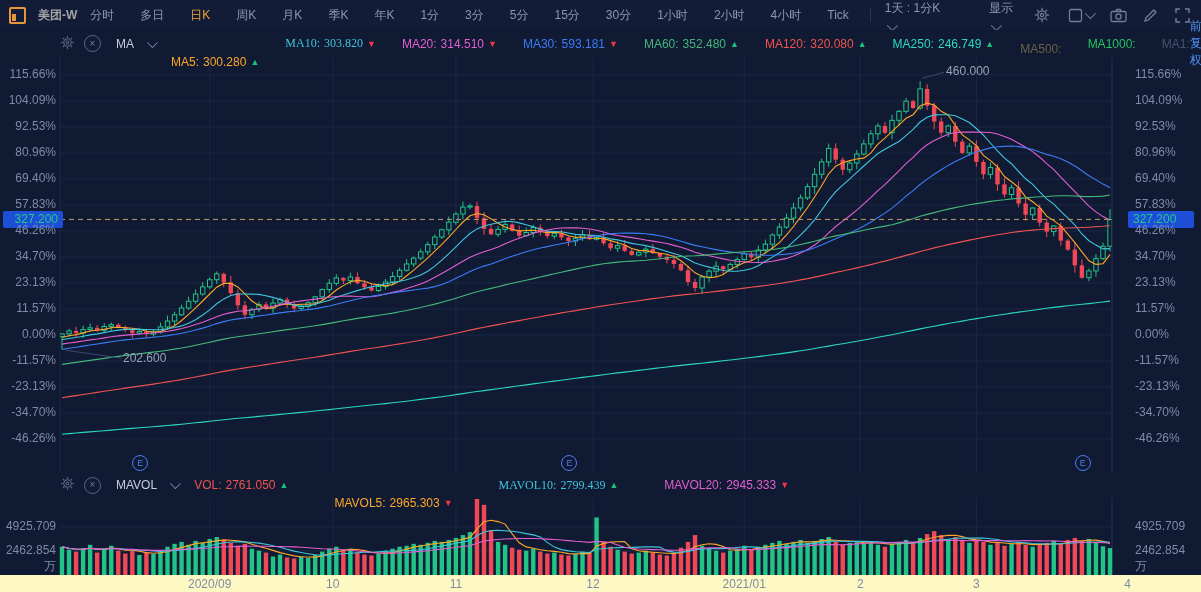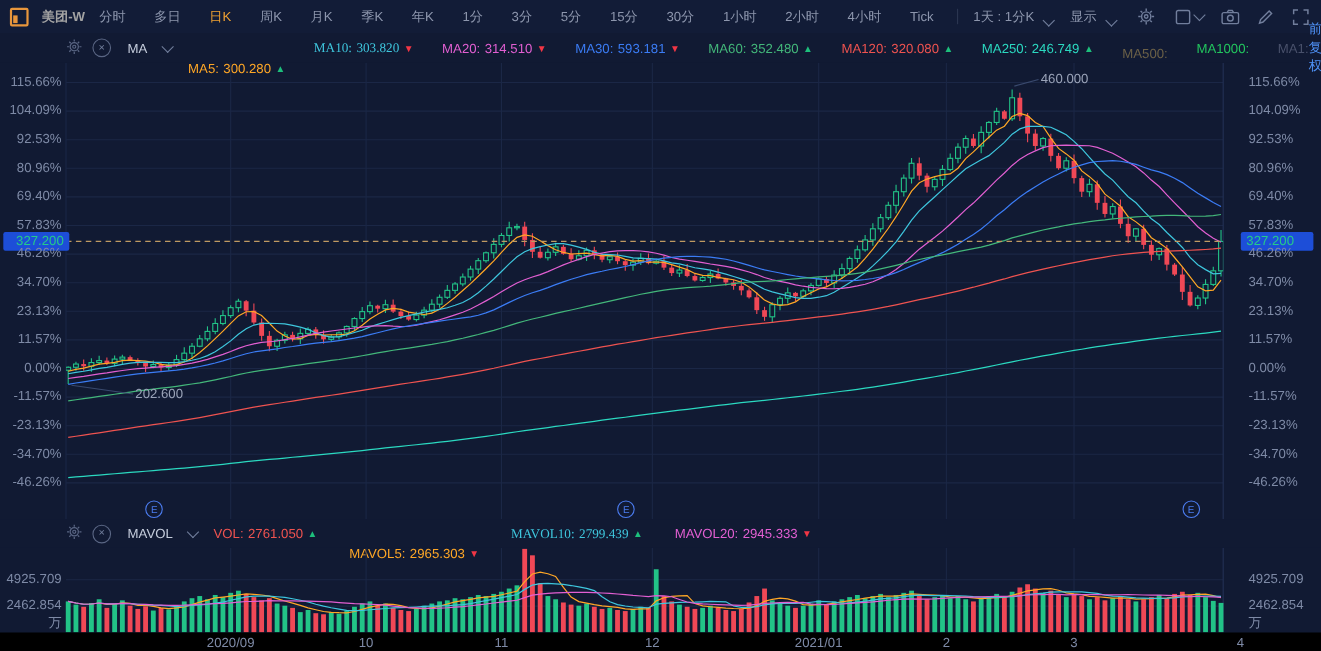--- a/index.html
+++ b/index.html
@@ -11,21 +11,21 @@
   
   #toolbar{position:absolute;left:0;top:0;width:1201px;height:30px;background:#121c37;
            border-bottom:1px solid #0a1124;display:flex;align-items:center;}
   .tb-left{display:flex;align-items:center;gap:0;}
   .logo-sq{width:13px;height:13px;border:2px solid #e8963c;border-radius:2px;margin:0 12px 0 9px;position:relative;}
   .logo-sq:before{content:"";position:absolute;left:1px;bottom:1px;width:4px;height:7px;background:#e8963c;}
   .symbol{color:#a3a3a3;font-weight:bold;white-space:nowrap;}
   .tab{padding:0 13px;white-space:nowrap;cursor:default;color:#8d96ad;}
   .tab.active{color:#f0a132;}
   .tb-divider{width:1px;height:14px;background:#2a3550;margin:0 8px;}
-  .combo{color:#8d96ad;white-space:nowrap;display:flex;align-items:flex-end;gap:6px;padding:0 6px;}
+  .combo{color:#8d96ad;white-space:nowrap;display:flex;align-items:flex-start;gap:6px;padding:0 6px;flex-direction:column;}
   .caret{width:7px;height:7px;display:inline-block;border-right:1.5px solid #717e9c;border-bottom:1.5px solid #717e9c;
          transform:rotate(45deg) translateY(-2px);margin-left:2px;}
   .tb-right{margin-left:auto;display:flex;align-items:center;gap:14px;padding-right:10px;}
   .tb-ico{width:18px;height:18px;display:flex;align-items:center;justify-content:center;color:#717e9c;}
 
   
   .ind-row{position:absolute;left:0;width:1201px;display:flex;align-items:center;background:#111a33;}
   #ma-row{top:30px;height:27px;}
   #vol-row{top:472px;height:26px;}
   .ind-icons{display:flex;align-items:center;gap:9px;margin-left:60px;color:#717e9c;}
@@ -50,21 +50,21 @@
   #vol-svg{position:absolute;left:0;top:498px;}
   .axis-label{position:absolute;color:#7e8aa6;font-size:12px;white-space:nowrap;}
   .axis-label.right{text-align:left;}
   .price-tag{position:absolute;background:#1d4ed8;border-radius:2px;color:#25c98a;font-size:12px;
              height:17px;line-height:17px;padding:0 5px;top:211px;}
   #tag-left{left:3px;width:50px;text-align:right;}
   #tag-right{left:1128px;width:56px;text-align:left;}
   .annot{position:absolute;color:#9aa3b8;font-size:12px;white-space:nowrap;}
   .e-mark{position:absolute;width:14px;height:14px;border:1px solid #4b7cf0;border-radius:50%;color:#4b7cf0;
           font-size:9px;display:flex;align-items:center;justify-content:center;top:455px;}
-  #date-axis{position:absolute;left:0;top:575px;width:1201px;height:17px;background:#000000;}
+  #date-axis{position:absolute;left:0;top:575px;width:1201px;height:17px;background:#fef9c3;}
   .date-label{position:absolute;top:2px;transform:translateX(-50%);color:#7e8aa6;font-size:12px;white-space:nowrap;}
 </style>
 </head>
 <body>
 
 <div id="app">
 
   <div id="toolbar">
     <div class="tb-left">
       <div class="logo-sq"></div>
@@ -587,21 +587,21 @@
               <line x1="11.4" y1="11.4" x2="12.8" y2="12.8"></line>
               <line x1="3.2" y1="12.8" x2="4.6" y2="11.4"></line>
               <line x1="11.4" y1="4.6" x2="12.8" y2="3.2"></line>
             </g>
           </svg>
       </span>
       <span class="circ">×</span>
       <span class="ind-name">MAVOL</span>
       <i class="caret"></i>
     </div>
-    <div class="ind-items" style="gap:29px;">
+    <div class="ind-items" style="gap:46px;">
       <span class="ind-item c-vol">
           <span>VOL:</span>
           <span>2761.050</span>
           <span class="arr-up">▲</span>
         </span>
       <span class="ind-item c-ma5">
           <span>MAVOL5:</span>
           <span>2965.303</span>
           <span class="arr-down">▼</span>
         </span>

